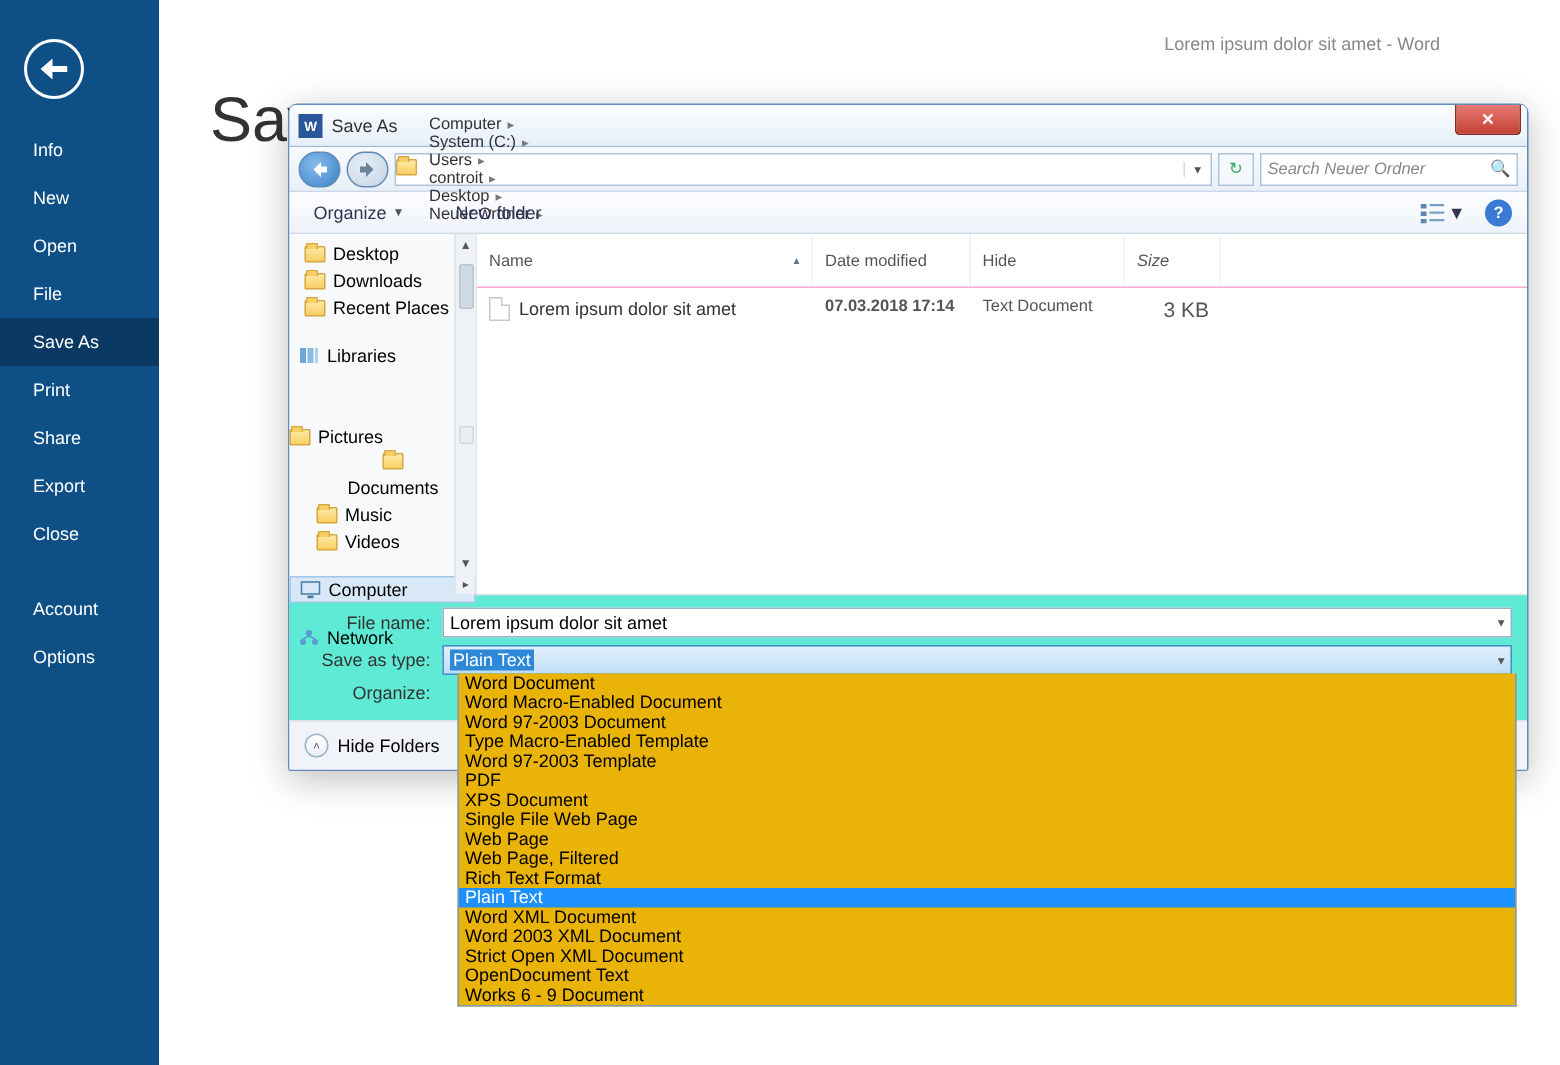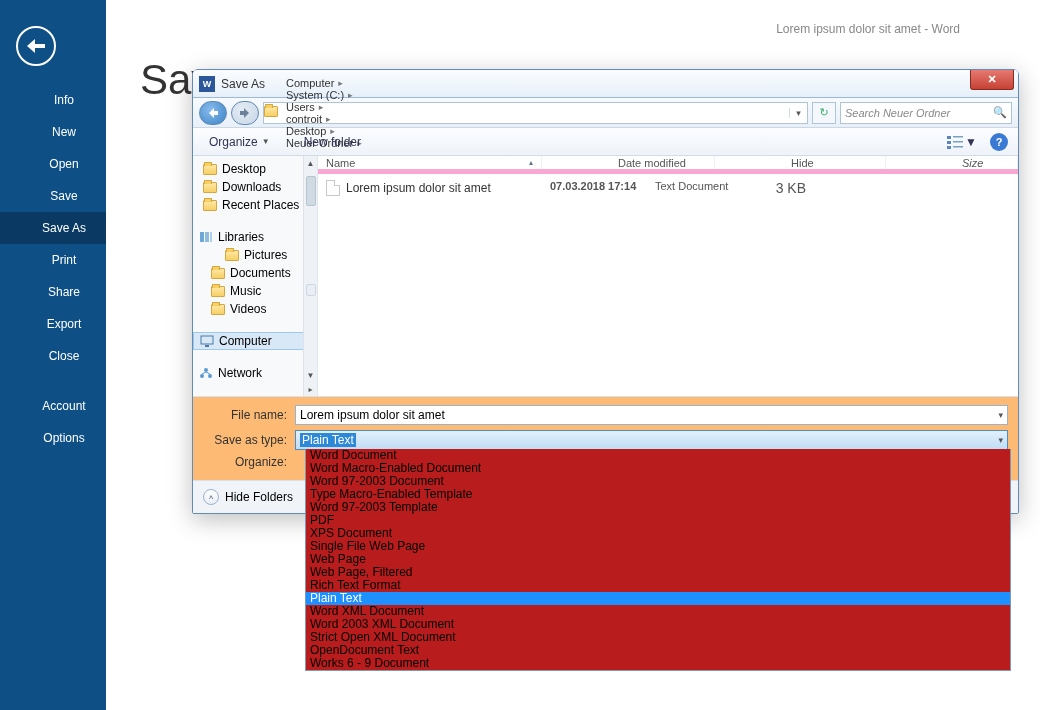--- a/index.html
+++ b/index.html
@@ -1,19 +1,19 @@
 <!DOCTYPE html>
 <html><head>
 <meta charset="utf-8">
 <style>
 * { box-sizing: border-box; margin: 0; padding: 0; font-family: 'Segoe UI', Tahoma, sans-serif; }
 body { width: 1040px; height: 710px; background: #fff; overflow: hidden; position: relative; }
 
 
-.backstage-sidebar { position: absolute; left: 0; top: 0; width: 106px; height: 710px; background: #0e4f86; color: #fff; text-align: center; }
+.backstage-sidebar { position: absolute; left: 0; top: 0; width: 106px; height: 710px; background: #0e4f86; color: #fff; }
 .back-circle { width: 40px; height: 40px; border: 2px solid #fff; border-radius: 50%; margin: 26px 0 0 16px; display: flex; align-items: center; justify-content: center; cursor: pointer; }
 .back-circle svg { fill: #fff; }
 .backstage-menu { margin-top: 18px; }
 .backstage-item { padding: 9px 0 9px 22px; font-size: 12px; cursor: pointer; color: #fff; }
 .backstage-item.active { background: #0a3a63; }
 .backstage-spacer { height: 18px; }
 
 
 .page-bg { position: absolute; left: 106px; top: 0; right: 0; bottom: 0; background: #fff; }
 .window-title { position: absolute; top: 22px; right: 80px; font-size: 12px; color: #888; }
@@ -62,71 +62,71 @@
 .tree-scroll { position: absolute; right: 0; top: 0; width: 14px; height: 100%; background: #eef2f6; border-left: 1px solid #dbe2e9; }
 .tree-scroll .arrow { height: 14px; display:flex; align-items:center; justify-content:center; font-size: 8px; color:#555; }
 .tree-scroll .thumb { position:absolute; left:2px; top:20px; width:10px; height:30px; background:#d0dae3; border:1px solid #b8c4d0; border-radius:2px; }
 .tree-scroll .sidehandle { position:absolute; left:2px; top:128px; width:10px; height:12px; background:#e8eef4; border:1px solid #cdd7e1; border-radius:2px; }
 .tree-item { display: flex; align-items: center; gap: 5px; padding: 2px 4px 2px 10px; cursor:pointer; }
 .tree-item.sel { background: #d8e8f7; border: 1px solid #a0c8e8; padding: 1px 3px 1px 9px; }
 .tree-group { margin-top: 14px; }
 .tree-ic { width: 14px; height: 12px; flex-shrink:0; }
 
 .filelist { flex: 1; position: relative; background: #fff; }
-.fl-header { display: flex; height: 18px; border-bottom: 5px solid #f9a8d4; font-size: 11px; color: #555; justify-content: space-between; }
+.fl-header { display: flex; height: 36px; border-bottom: 1px solid #f9a8d4; font-size: 11px; color: #555; }
 .fl-col { padding: 4px 8px; border-right: 1px solid #eef2f6; display:flex; align-items:center; gap:4px; }
 .fl-col.name { width: 224px; }
 .fl-col.date { width: 105px; }
 .fl-col.type { width: 103px; }
 .fl-col.size { width: 64px; font-style: italic; }
 .sort-ind { font-size: 8px; color: #678; }
 .fl-row { display: flex; font-size: 12px; color: #333; padding: 4px 0; }
 .fl-cell { padding: 2px 8px; }
 .fl-cell.name { width: 224px; display: flex; align-items: center; gap: 6px; }
 .fl-cell.date { width: 105px; color: #555; font-size: 11px; font-weight: bold; }
 .fl-cell.type { width: 103px; color: #555; font-size: 11px; }
 .fl-cell.size { width: 64px; color: #555; font-size: 14px; text-align: right; }
 .file-ic { width: 14px; height: 16px; border: 1px solid #c8c8c8; background: #fff; position: relative; flex-shrink:0; }
 .file-ic::after { content:''; position:absolute; right:-1px; top:-1px; width:5px; height:5px; background:#fff; border-left:1px solid #c8c8c8; border-bottom:1px solid #c8c8c8; }
 
-.form-area { padding: 8px 10px 6px 10px; border-top: 1px solid #d8e0e8; background: #fdba74; }
+.form-area { padding: 8px 10px 6px 10px; border-top: 1px solid #d8e0e8; background: #5eead4; }
 .form-row { display: flex; align-items: center; margin-bottom: 5px; font-size: 12px; }
 .form-label { width: 92px; text-align: right; padding-right: 8px; color: #333; }
 .form-field { flex: 1; height: 20px; border: 1px solid #9ab3ca; background: #fff; padding: 1px 4px; font-size: 12px; display: flex; align-items: center; position: relative; }
 .form-field .caret { position:absolute; right:4px; font-size:9px; color:#555; }
 .type-field { border: 1px solid #4d8ec9; background: linear-gradient(#e2f0fc,#c0ddf4); }
 .type-field span.sel { background: #2d88d8; color: #fff; padding: 0 2px; }
 
 .footer-row { display: flex; align-items: center; padding: 8px 10px; border-top: 1px solid #d8e0e8; background: #f0f4f9; font-size: 12px; }
 .hide-toggle { display: flex; align-items: center; gap: 6px; cursor:pointer; }
 .hide-circle { width: 16px; height: 16px; border-radius: 50%; border: 1px solid #9ab3ca; background: linear-gradient(#fff,#e8eff6); display:flex; align-items:center; justify-content:center; font-size:8px; color:#556; }
 
 
-.dropdown { position: absolute; left: 305px; top: 449px; width: 706px; background: #b91c1c; border: 1px solid #7a9ab8; border-top: none; z-index: 50; font-size: 12px; }
+.dropdown { position: absolute; left: 305px; top: 449px; width: 706px; background: #eab308; border: 1px solid #7a9ab8; border-top: none; z-index: 50; font-size: 12px; }
 .dd-item { padding: 0 4px; line-height: 13px; height: 13px; cursor: pointer; }
 .dd-item.sel { background: #1e90ff; color: #fff; }
 
 
 .folder { width:14px; height:11px; background: linear-gradient(#ffe9a8,#f7cf63); border:1px solid #d4a83e; border-radius:1px; position:relative; }
 .folder::before { content:''; position:absolute; left:0; top:-3px; width:6px; height:3px; background:#f7cf63; border:1px solid #d4a83e; border-bottom:none; border-radius:1px 1px 0 0; }
 </style>
 </head>
 <body>
 
 <div class="backstage-sidebar">
   <div class="back-circle">
     <svg width="18" height="14" viewBox="0 0 18 14">
         <path d="M8 0 L0 7 L8 14 L8 9 L18 9 L18 5 L8 5 Z"></path>
       </svg>
   </div>
   <div class="backstage-menu" id="bs-menu">
       <div class="backstage-item">Info</div>
       <div class="backstage-item">New</div>
       <div class="backstage-item">Open</div>
-      <div class="backstage-item">Save</div>
+      <div class="backstage-item">File</div>
       <div class="backstage-item active">Save As</div>
       <div class="backstage-item">Print</div>
       <div class="backstage-item">Share</div>
       <div class="backstage-item">Export</div>
       <div class="backstage-item">Close</div>
     </div>
   <div class="backstage-spacer"></div>
   <div id="bs-lower">
       <div class="backstage-item">Account</div>
       <div class="backstage-item">Options</div>
@@ -255,25 +255,25 @@
       <div class="tree-group">
         <div class="tree-item" style="padding-left:6px;">
           <svg class="tree-ic" viewBox="0 0 14 12">
               <rect x="1" y="1" width="4" height="10" fill="#6da8d6"></rect>
               <rect x="6" y="1" width="4" height="10" fill="#8dbce0"></rect>
               <rect x="11" y="1" width="2" height="10" fill="#aed0ea"></rect>
             </svg>
           <span>Libraries</span>
         </div>
         <div id="tree-libs">
-            <div class="tree-item" style="padding-left: 32px;">
+            <div class="tree-item" style="padding-left: 0; margin-top: 36px;">
               <div class="folder tree-ic"></div>
               <span>Pictures</span>
             </div>
-            <div class="tree-item" style="padding-left: 18px;">
+            <div class="tree-item" style="padding-left: 18px; flex-direction: column;">
               <div class="folder tree-ic"></div>
               <span>Documents</span>
             </div>
             <div class="tree-item" style="padding-left: 18px;">
               <div class="folder tree-ic"></div>
               <span>Music</span>
             </div>
             <div class="tree-item" style="padding-left: 18px;">
               <div class="folder tree-ic"></div>
               <span>Videos</span>

